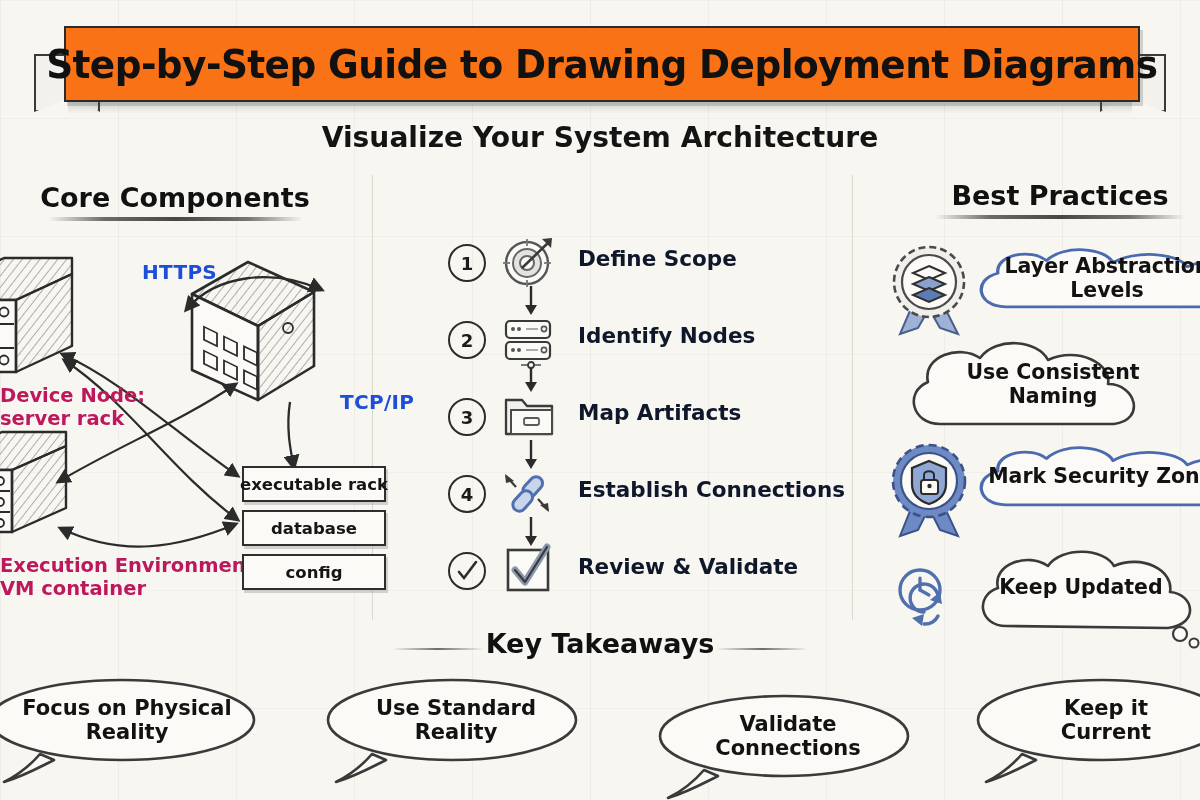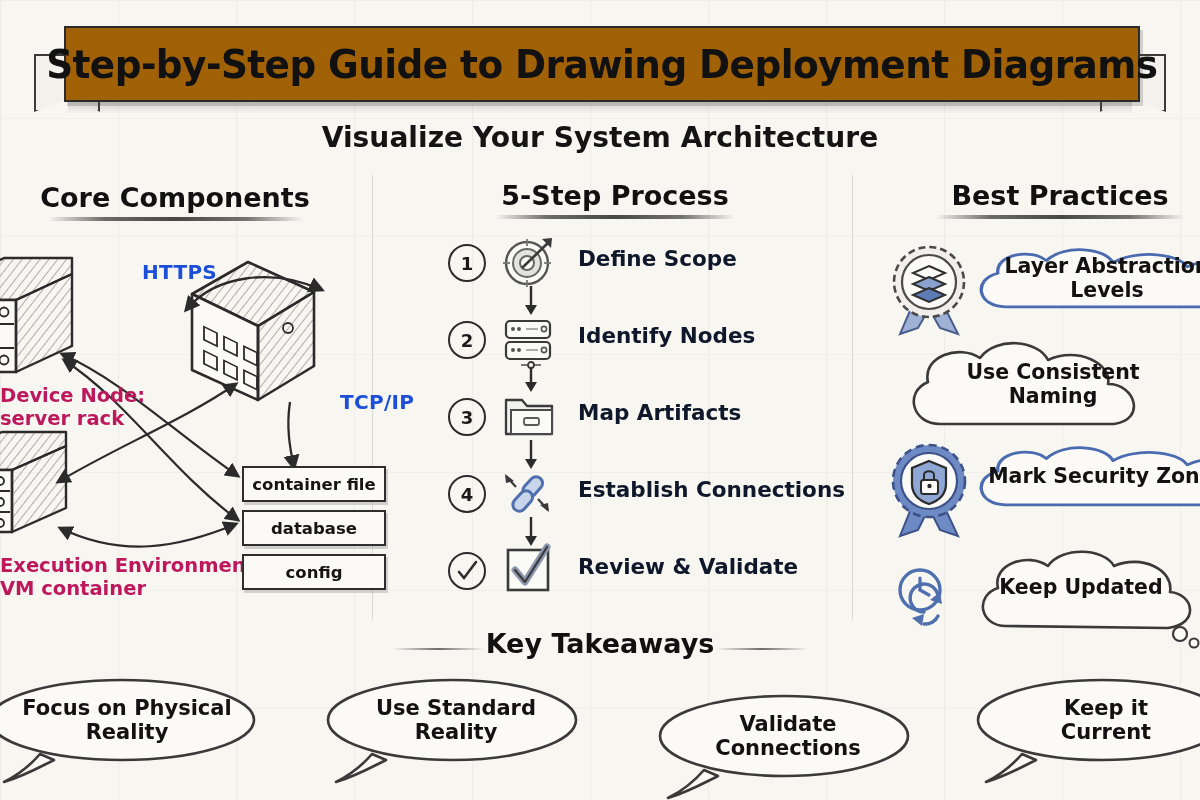--- a/index.html
+++ b/index.html
@@ -24,21 +24,21 @@
     z-index: 0;
   }
   .stage { position: absolute; inset: 0; z-index: 2; }
 
   
   .banner {
     position: absolute; left: 34px; top: 26px; width: 1132px; height: 80px;
   }
   .banner-body {
     position: absolute; left: 30px; top: 0; width: 1072px; height: 72px;
-    background: #a16207;
+    background: #f97316;
     border: 2.5px solid #2b2b2b;
     box-shadow: 3px 4px 0 rgba(60,60,60,0.20);
     display: flex; align-items: center; justify-content: center;
   }
   .banner-title {
     font-family: "DejaVu Sans", sans-serif;
     font-size: 39px; font-weight: 700;
     letter-spacing: -0.6px;
     color: #111; white-space: nowrap;
     transform: scaleX(0.96);
@@ -199,24 +199,20 @@
   </div>
 
   <div class="subtitle">Visualize Your System Architecture</div>
 
   <div class="col-div d1"></div>
   <div class="col-div d2"></div>
 
   <div class="sec-head head-core">
     <span>Core Components</span>
     <span class="sec-underline" style="width:255px"></span>
-  </div>
-  <div class="sec-head head-proc">
-    <span>5-Step Process</span>
-    <span class="sec-underline" style="width:240px"></span>
   </div>
   <div class="sec-head head-best">
     <span>Best Practices</span>
     <span class="sec-underline" style="width:250px"></span>
   </div>
 
   <div class="left-col">
 
     <svg width="460" height="390" viewBox="0 0 460 390">
       <defs>
@@ -275,21 +271,21 @@
     </svg>
 
     <div class="conn-label lbl-https">HTTPS</div>
     <div class="conn-label lbl-tcp">TCP/IP</div>
 
     <div class="edge-label lbl-device">Device Node:
 server rack</div>
     <div class="edge-label lbl-exec">Execution Environment:
 VM container</div>
 
-    <div class="artifact-box af-0">container file</div>
+    <div class="artifact-box af-0">executable rack</div>
     <div class="artifact-box af-1">database</div>
     <div class="artifact-box af-2">config</div>
   </div>
 
   <div class="proc-col">
 
     <div class="proc-step">
       <div class="step-badge">1</div>
       <div class="step-icon">
         <svg width="56" height="52" viewBox="0 0 56 52">

